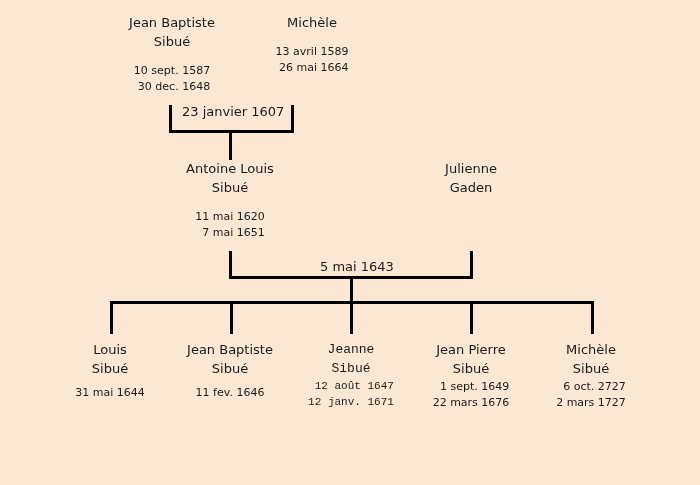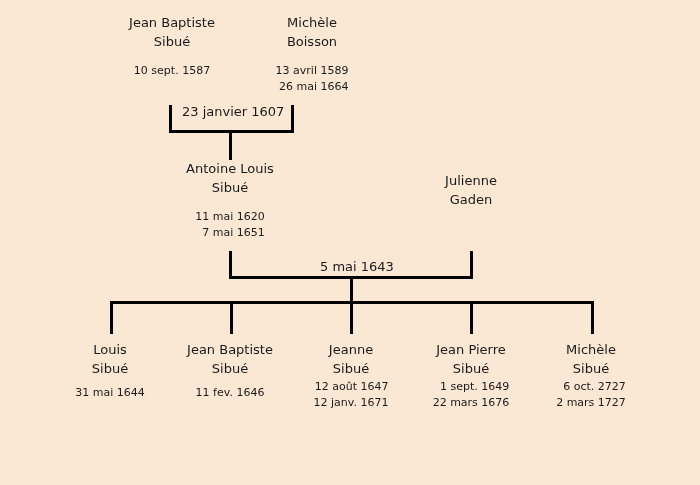--- a/index.html
+++ b/index.html
@@ -41,26 +41,26 @@
   }
   .person.highlight .nm,
   .person.highlight .dates {
     font-weight: normal;
   }
   
   #p-jb-sibue   { left: 92px;  top: 14px; }
   #p-michele-b  { left: 232px; top: 14px; }
   
   #p-antoine    { left: 150px; top: 160px; }
-  #p-julienne   { left: 391px; top: 172px; }
+  #p-julienne   { left: 391px; top: 160px; }
   
   .child { top: 341px; }
   #c-louis      { left: 30px;  }
   #c-jb         { left: 150px; }
-  #c-jeanne     { left: 271px; }
+  #c-jeanne     { left: 271px; font-family: Liberation Mono, monospace; }
   #c-jp         { left: 391px; }
   #c-michele    { left: 511px; }
   .child .dates { margin-top: 0; }
 
   
   .ln {
     position: absolute;
     background: #000000;
   }
   .vline { width: 3px; }
@@ -78,26 +78,26 @@
 </head>
 <body>
 
 <div id="tree">
 
   <div class="person" id="p-jb-sibue">
     <div class="nm">Jean Baptiste</div>
     <div class="nm">Sibué</div>
     <div class="dates">
       <div>10 sept. 1587</div>
+      <div>30 dec. 1648</div>
     </div>
   </div>
 
   <div class="person" id="p-michele-b">
     <div class="nm">Michèle</div>
-    <div class="nm">Boisson</div>
     <div class="dates">
       <div>13 avril 1589</div>
       <div>26 mai 1664</div>
     </div>
   </div>
 
   <div class="ln vline" style="left:169px; top:105px; height:28px;"></div>
   <div class="ln vline" style="left:291px; top:105px; height:28px;"></div>
   <div class="ln hline" style="left:169px; top:130px; width:125px;"></div>
   <div class="mlabel" style="left:177px; top:104px;">23 janvier 1607</div>

